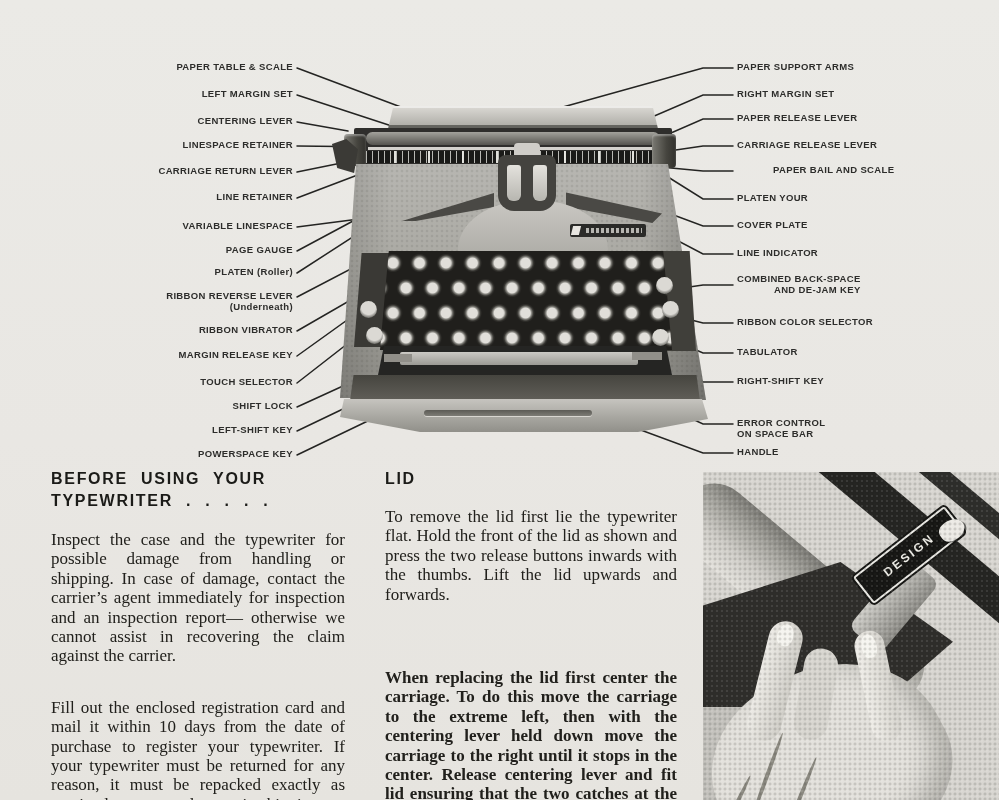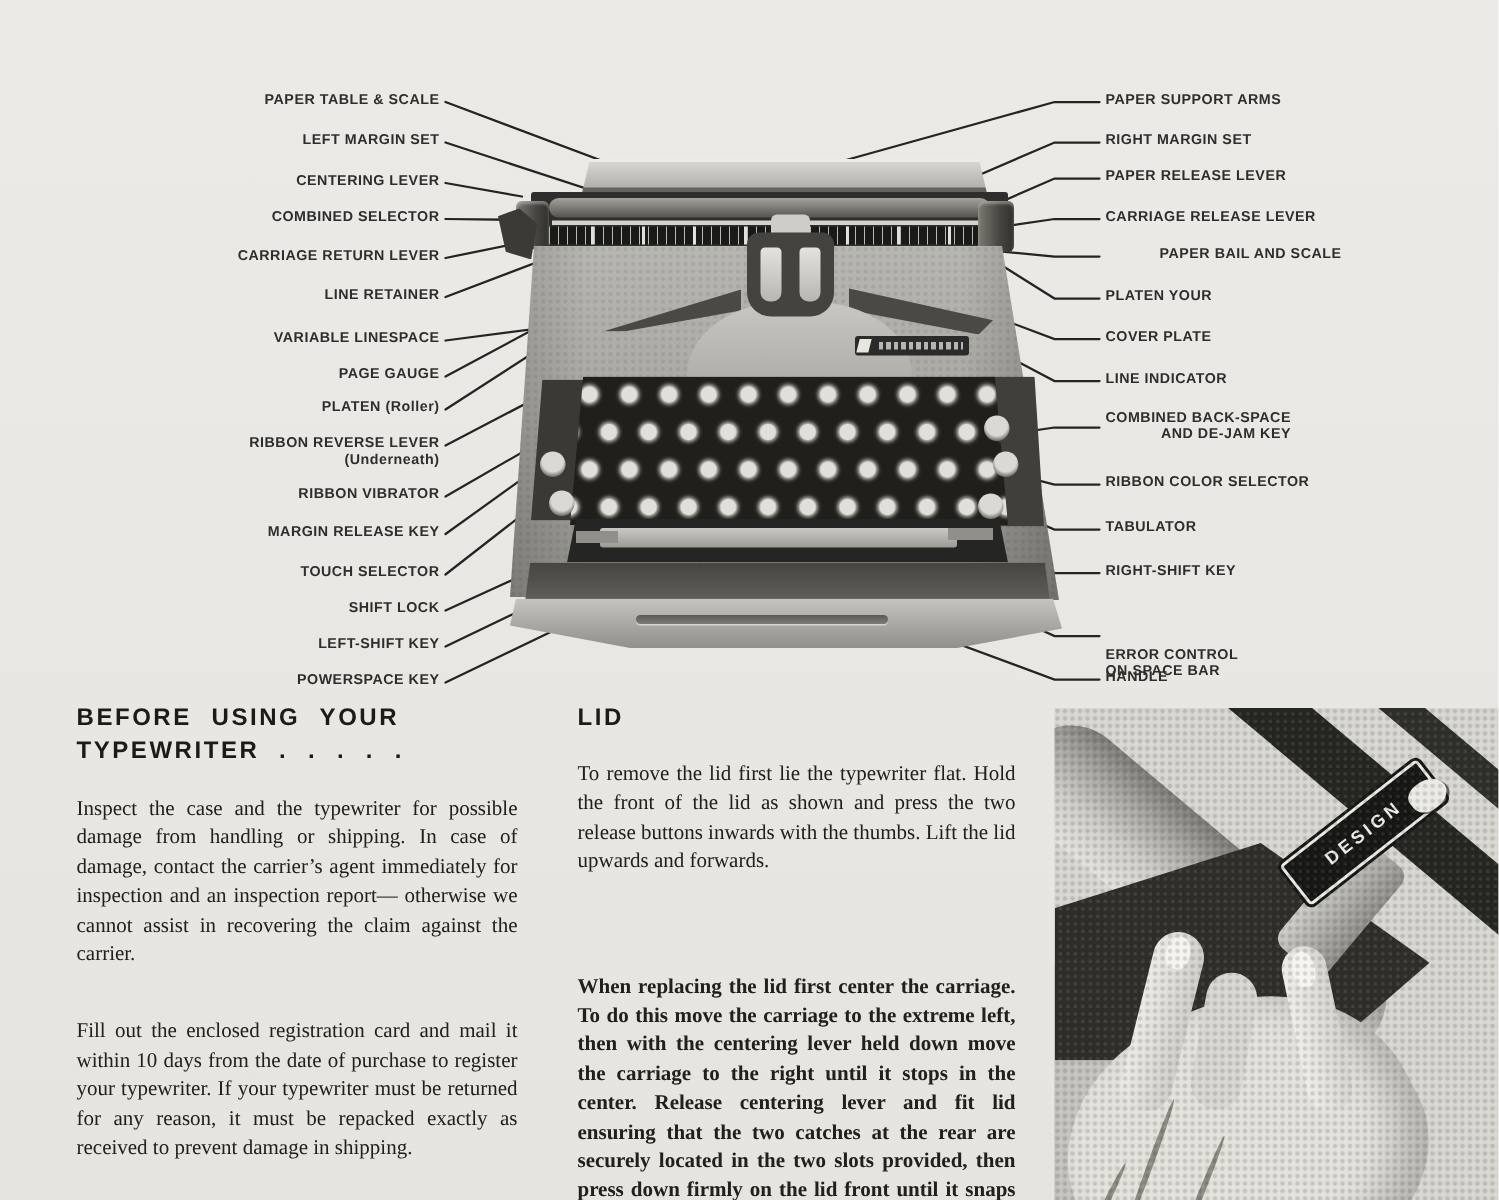--- a/index.html
+++ b/index.html
@@ -97,21 +97,21 @@
     clip-path:polygon(6px 0,364px 0,370px 20px,300px 33px,82px 33px,2px 18px);
     background:linear-gradient(180deg,#c6c4bf,#a8a7a1 50%,#8c8b85);}
   .tw-handle{left:86px;top:307px;width:168px;height:6px;border-radius:3px;
     background:linear-gradient(180deg,#5b5a55,#7d7c76);box-shadow:0 1px 0 #d8d6d1;}
 
   
   .before-col{position:absolute;left:51px;top:468px;width:294px;}
   .lid-col{position:absolute;left:385px;top:468px;width:292px;}
   h2.head{margin:0;font-size:16px;line-height:22px;font-weight:700;
     letter-spacing:1.7px;word-spacing:7px;color:#1b1b18;}
-  .cols p{margin:0;font-family:"Liberation Serif",serif;font-size:14px;
+  .cols p{margin:0;font-family:"Liberation Serif",serif;font-size:17px;
     line-height:19.4px;text-align:justify;color:#21201c;}
   .before-col p.p1{margin-top:18px;}
   .before-col p.p2{margin-top:32px;}
   .lid-col p.p1{margin-top:17px;}
   .lid-col p.p2{margin-top:64px;font-weight:bold;}
 
   
   .photo{position:absolute;left:703px;top:472px;width:296px;height:328px;overflow:hidden;
     background:#d8d6d1;}
   .photo > div{position:absolute;}
@@ -194,21 +194,21 @@
       <polyline points="733,323 703,323 652,310"></polyline>
       <polyline points="733,353 703,353 645,328"></polyline>
       <polyline points="733,382 703,382 636,344"></polyline>
       <polyline points="733,424 703,424 612,382"></polyline>
       <polyline points="733,453 703,453 592,412"></polyline>
     </svg>
   <div id="labels">
       <div class="lbl left" style="top: 62px;"><span>PAPER TABLE &amp; SCALE</span></div>
       <div class="lbl left" style="top: 89px;"><span>LEFT MARGIN SET</span></div>
       <div class="lbl left" style="top: 116px;"><span>CENTERING LEVER</span></div>
-      <div class="lbl left" style="top: 140px;"><span>COMBINED SELECTOR</span></div>
+      <div class="lbl left" style="top: 140px;"><span>LINESPACE RETAINER</span></div>
       <div class="lbl left" style="top: 166px;"><span>CARRIAGE RETURN LEVER</span></div>
       <div class="lbl left" style="top: 192px;"><span>LINE RETAINER</span></div>
       <div class="lbl left" style="top: 221px;"><span>VARIABLE LINESPACE</span></div>
       <div class="lbl left" style="top: 245px;"><span>PAGE GAUGE</span></div>
       <div class="lbl left" style="top: 267px;"><span>PLATEN (Roller)</span></div>
       <div class="lbl left" style="top: 291px;"><span>RIBBON REVERSE LEVER</span><br><span>(Underneath)</span></div>
       <div class="lbl left" style="top: 325px;"><span>RIBBON VIBRATOR</span></div>
       <div class="lbl left" style="top: 350px;"><span>MARGIN RELEASE KEY</span></div>
       <div class="lbl left" style="top: 377px;"><span>TOUCH SELECTOR</span></div>
       <div class="lbl left" style="top: 401px;"><span>SHIFT LOCK</span></div>
@@ -219,21 +219,21 @@
       <div class="lbl right" style="top: 113px;"><span>PAPER RELEASE LEVER</span></div>
       <div class="lbl right" style="top: 140px;"><span>CARRIAGE RELEASE LEVER</span></div>
       <div class="lbl right" style="top: 165px; padding-left: 36px;"><span>PAPER BAIL AND SCALE</span></div>
       <div class="lbl right" style="top: 193px;"><span>PLATEN YOUR</span></div>
       <div class="lbl right" style="top: 220px;"><span>COVER PLATE</span></div>
       <div class="lbl right" style="top: 248px;"><span>LINE INDICATOR</span></div>
       <div class="lbl right" style="top: 274px; text-align: right;"><span>COMBINED BACK-SPACE</span><br><span>AND DE-JAM KEY</span></div>
       <div class="lbl right" style="top: 317px;"><span>RIBBON COLOR SELECTOR</span></div>
       <div class="lbl right" style="top: 347px;"><span>TABULATOR</span></div>
       <div class="lbl right" style="top: 376px;"><span>RIGHT-SHIFT KEY</span></div>
-      <div class="lbl right" style="top: 432px;"><span>ERROR CONTROL</span><br><span>ON SPACE BAR</span></div>
+      <div class="lbl right" style="top: 418px;"><span>ERROR CONTROL</span><br><span>ON SPACE BAR</span></div>
       <div class="lbl right" style="top: 447px;"><span>HANDLE</span></div>
     </div>
 
   <div class="tw">
     <div class="tw-paper-table"></div>
     <div class="tw-carriage"></div>
     <div class="tw-platen"></div>
     <div class="tw-bail"></div>
     <div class="tw-scale"></div>
     <div class="tw-knob-l"></div>

